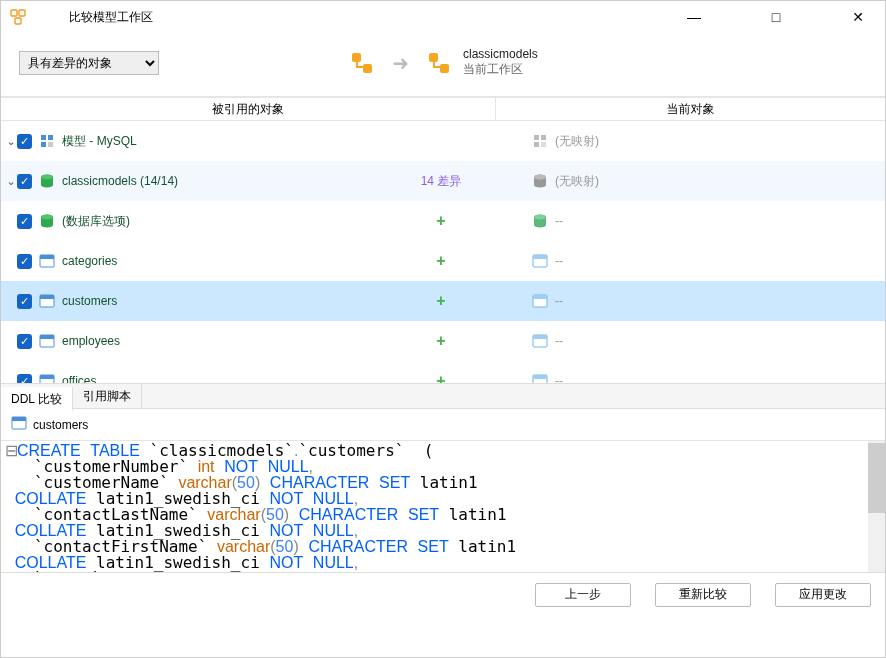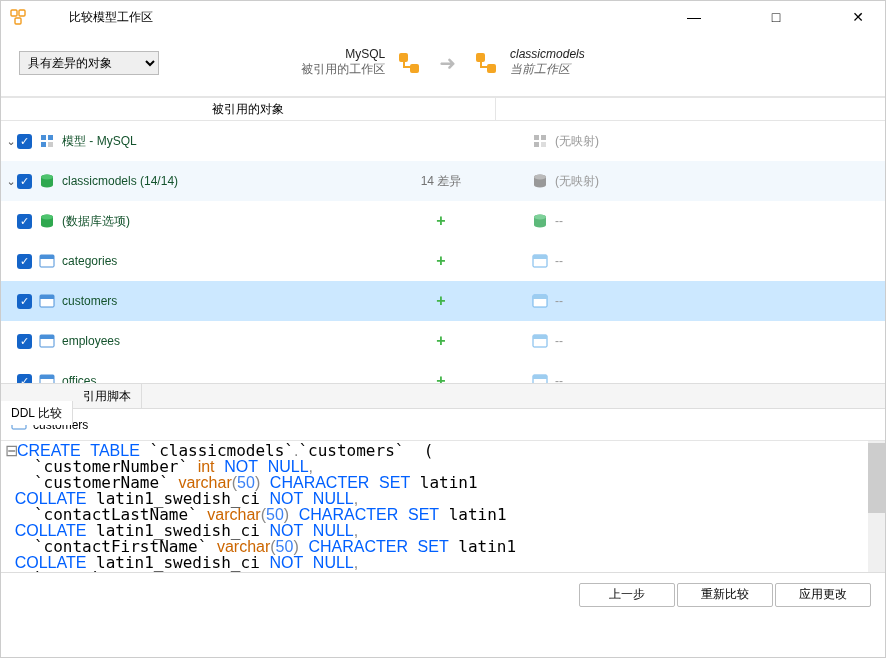--- a/index.html
+++ b/index.html
@@ -9,61 +9,61 @@
 .titlebar .title { flex: 1; }
 .titlebar .win-btn { width: 46px; height: 32px; display: flex; align-items: center; justify-content: center; font-size: 14px; cursor: default; }
 .header { display: flex; align-items: center; padding: 14px 18px 18px 18px; border-bottom: 1px solid #e5e5e5; }
 .header .filter { }
 .header select { width: 140px; height: 24px; font-size: 12px; border: 1px solid #bbb; padding: 1px 4px; }
 .header .flow { flex: 1; display: flex; align-items: center; justify-content: center; gap: 16px; }
 .flow .blk { display: flex; align-items: center; gap: 10px; }
 .flow .blk .txt { font-size: 12px; text-align: right; }
 .flow .blk .txt .t1 { color: #222; }
 .flow .blk .txt .t2 { color: #666; }
-.flow .blk .txtL { text-align: left; font-style: italic; }
+.flow .blk .txtL { text-align: left; }
 .flow .ic { width: 28px; height: 28px; display: flex; align-items: center; justify-content: center; }
 .flow .arrow { color: #bbb; font-size: 20px; }
 .cols { display: flex; height: 24px; border-bottom: 1px solid #e5e5e5; border-top: 1px solid #e5e5e5; font-size: 12px; }
 .cols .c1 { width: 495px; display: flex; align-items: center; justify-content: center; border-right: 1px solid #e5e5e5; }
 .cols .c2 { flex: 1; display: flex; align-items: center; justify-content: center; }
 .tree { height: 262px; overflow-y: scroll; }
 .tree::-webkit-scrollbar { width: 17px; }
 .tree::-webkit-scrollbar-thumb { background: #cdcdcd; }
 .tree::-webkit-scrollbar-track { background: #f0f0f0; }
 .row { display: flex; align-items: center; height: 40px; font-size: 12px; }
 .row.selected { background: #cce8ff; }
 .row.expanded { background: #f2f8fd; }
 .row .lft { width: 390px; display: flex; align-items: center; padding-left: 0; }
 .row .mid { width: 100px; display: flex; align-items: center; justify-content: center; }
 .row .rgt { flex: 1; display: flex; align-items: center; padding-left: 40px; gap: 0; color: #999; }
 .row .exp { width: 16px; display: flex; align-items: center; justify-content: center; color: #555; font-size: 11px; padding-left: 4px; }
 .row .chk { width: 15px; height: 15px; border-radius: 3px; background: #1464c8; display: flex; align-items: center; justify-content: center; color: #fff; font-size: 11px; margin-right: 6px; }
 .row .ic { width: 18px; display: flex; align-items: center; justify-content: center; margin-right: 6px; }
 .row .lbl { color: #14532d; }
 .row .plus { color: #42b549; font-weight: bold; font-size: 16px; }
-.row .diff { color: #737373; }
+.row .diff { color: #8b5cf6; }
 .row .map { color: #999; }
 .indent0 { padding-left: 8px; }
 .indent1 { padding-left: 40px; }
 .indent2 { padding-left: 72px; }
 .tabs { display: flex; height: 26px; background: #f5f5f5; border-top: 1px solid #ddd; border-bottom: 1px solid #ddd; font-size: 12px; }
 .tabs .tab { padding: 4px 10px; border-right: 1px solid #ddd; }
-.tabs .tab.active { background: #fff; border-bottom: 1px solid #fff; position: relative; top: 17px; }
+.tabs .tab.active { background: #fff; border-bottom: 1px solid #fff; position: relative; top: 3px; }
 .detail-head { display: flex; align-items: center; padding: 6px 10px; gap: 6px; font-size: 12px; }
 .sql-wrap { display: flex; border-top: 1px solid #e5e5e5; height: 132px; }
 .sql { flex: 1; font-family: Consolas, monospace; font-size: 16px; line-height: 16px; padding: 2px 0 2px 4px; white-space: pre; overflow: hidden; }
 .sql .k1 { color: #0060ff; }
 .sql .k2 { color: #cc6600; }
 .sql .num { color: #3b82f6; }
 .sql .pn { color: #888; }
 .sql .minus { color: #888; display: inline-block; width: 12px; }
 .sql-sb { width: 17px; background: #f0f0f0; display: flex; flex-direction: column; }
 .sql-sb .thumb { background: #cdcdcd; height: 70px; margin-top: 2px; }
 .sql-sb .gap { flex: 1; }
-.footer { height: 44px; border-top: 1px solid #ddd; display: flex; align-items: center; justify-content: flex-end; padding: 0 14px; gap: 2px; }
+.footer { height: 44px; border-top: 1px solid #ddd; display: flex; align-items: center; justify-content: flex-end; padding: 0 14px; gap: 24px; }
 .footer button { min-width: 96px; height: 24px; font-size: 12px; background: #fff; border: 1px solid #bbb; border-radius: 2px; padding: 0 14px; }
 
 .svg-db { width: 16px; height: 16px; }
 .svg-tbl { width: 16px; height: 16px; }
 .svg-mdl { width: 16px; height: 16px; }
 </style>
 </head>
 <body>
 
 <div class="titlebar">
@@ -81,24 +81,20 @@
 </div>
 
 <div class="header">
   <div class="filter">
     <select>
       <option>具有差异的对象</option>
     </select>
   </div>
   <div class="flow">
     <div class="blk">
-      <div class="txt">
-        <div class="t1">MySQL</div>
-        <div class="t2">被引用的工作区</div>
-      </div>
       <span class="ic">
         <svg width="26" height="26" viewBox="0 0 26 26">
             <rect x="3" y="3" width="9" height="9" rx="2" fill="#f5a623"></rect>
             <rect x="14" y="14" width="9" height="9" rx="2" fill="#f5a623"></rect>
             <path d="M8 12 v5 h6" stroke="#f5a623" stroke-width="2" fill="none"></path>
           </svg>
       </span>
     </div>
     <span class="arrow">➜</span>
     <div class="blk">
@@ -113,20 +109,21 @@
         <div class="t1">classicmodels</div>
         <div class="t2">当前工作区</div>
       </div>
     </div>
   </div>
   <div style="width:140px"></div>
 </div>
 
 <div class="cols">
   <div class="c1">被引用的对象</div>
+  <div class="c2">当前对象</div>
 </div>
 
 <div class="tree">
 
   <div class="row">
     <div class="lft indent0">
       <span class="exp">⌄</span>
       <span class="chk">✓</span>
       <span class="ic">
         <svg class="svg-mdl" viewBox="0 0 16 16">

